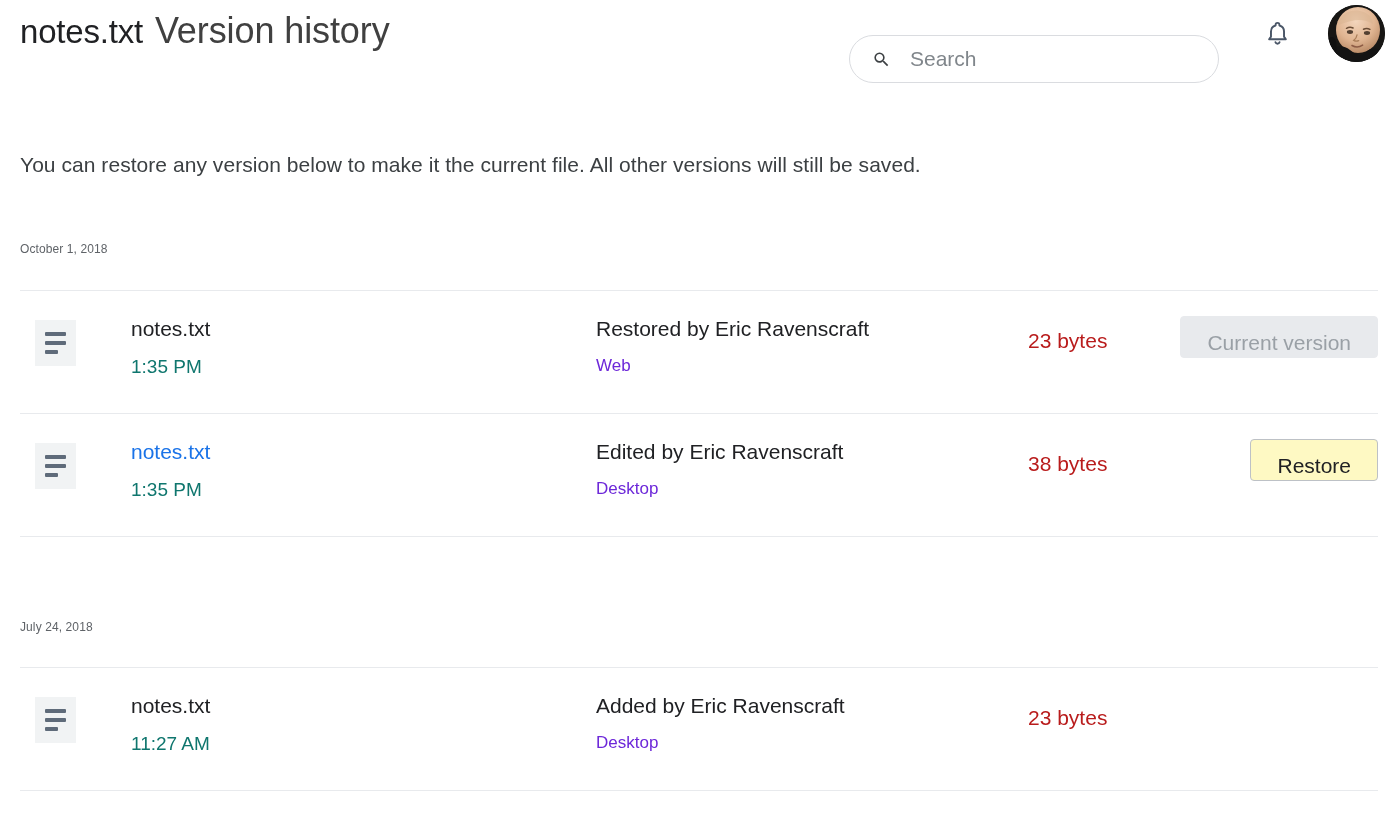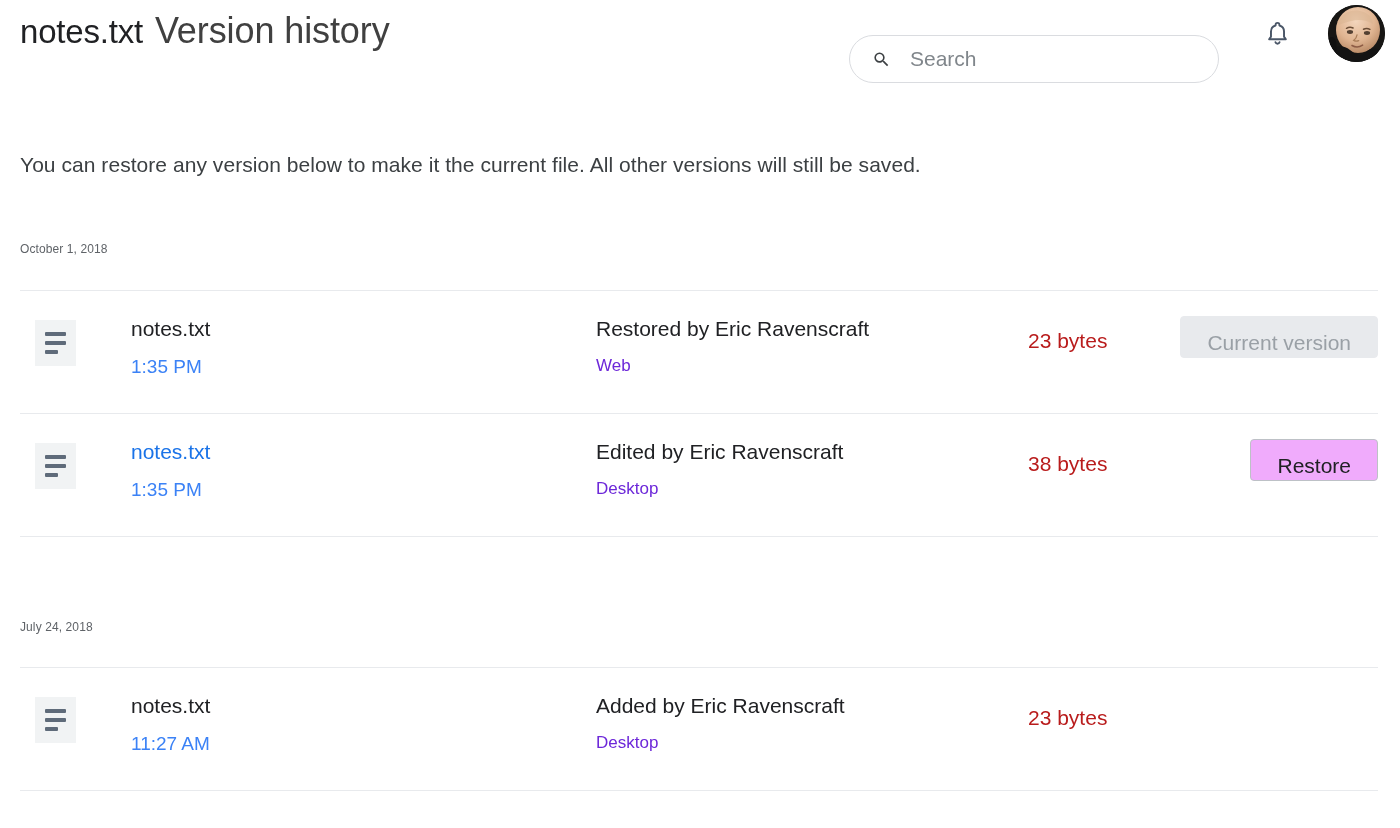--- a/index.html
+++ b/index.html
@@ -170,21 +170,21 @@
   .file-name {
     font-size: 21px;
     color: #202124;
     line-height: 28px;
     display: inline-block;
     cursor: pointer;
   }
   .file-name.link { color: #1a73e8; }
   .file-time {
     font-size: 19px;
-    color: #3b82f6;
+    color: #0f766e;
     line-height: 28px;
     margin-top: 10px;
   }
 
   .col-action {
     position: absolute;
     left: 576px;
     top: 24px;
     width: 420px;
   }
@@ -228,21 +228,21 @@
     line-height: 52px;
     white-space: nowrap;
   }
   .btn-disabled {
     background: #e8eaed;
     color: #9aa0a6;
     border: 1px solid #e8eaed;
     cursor: default;
   }
   .btn-outline {
-    background: #f0abfc;
+    background: #fef9c3;
     color: #202124;
     border: 1px solid #bdc1c6;
     cursor: pointer;
   }
 </style>
 </head>
 <body>
 
 <div class="header">
 

